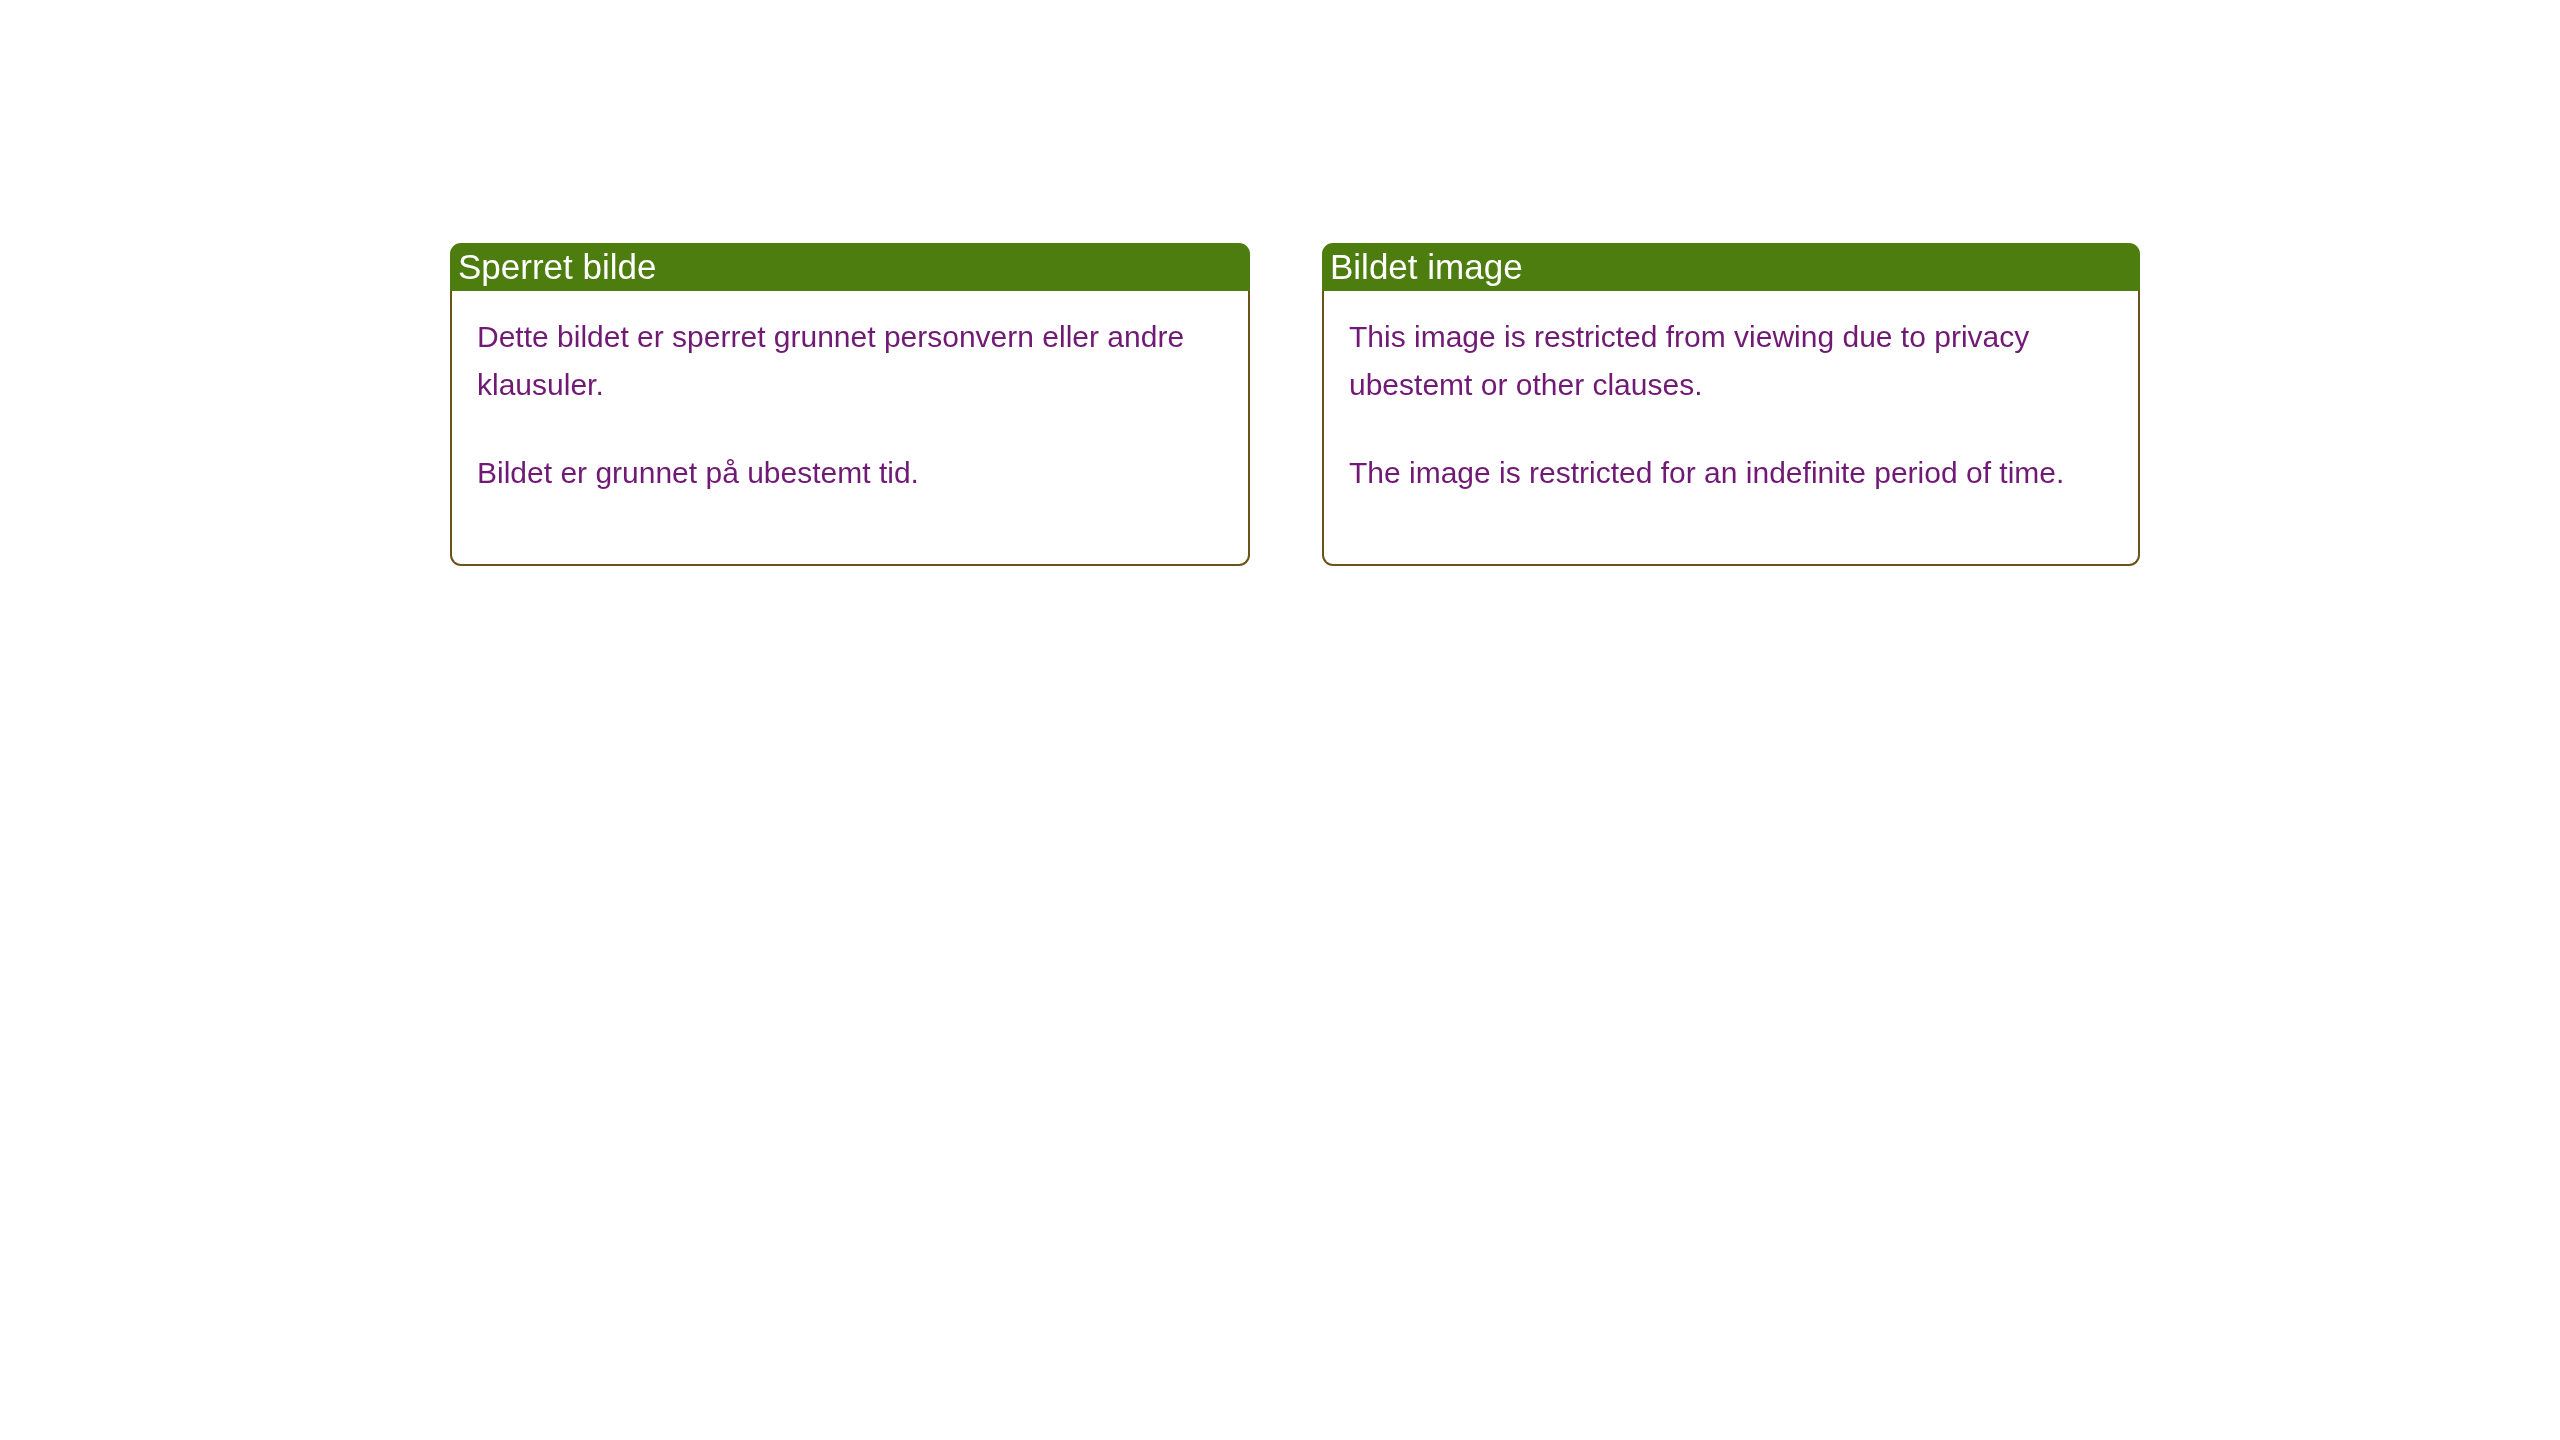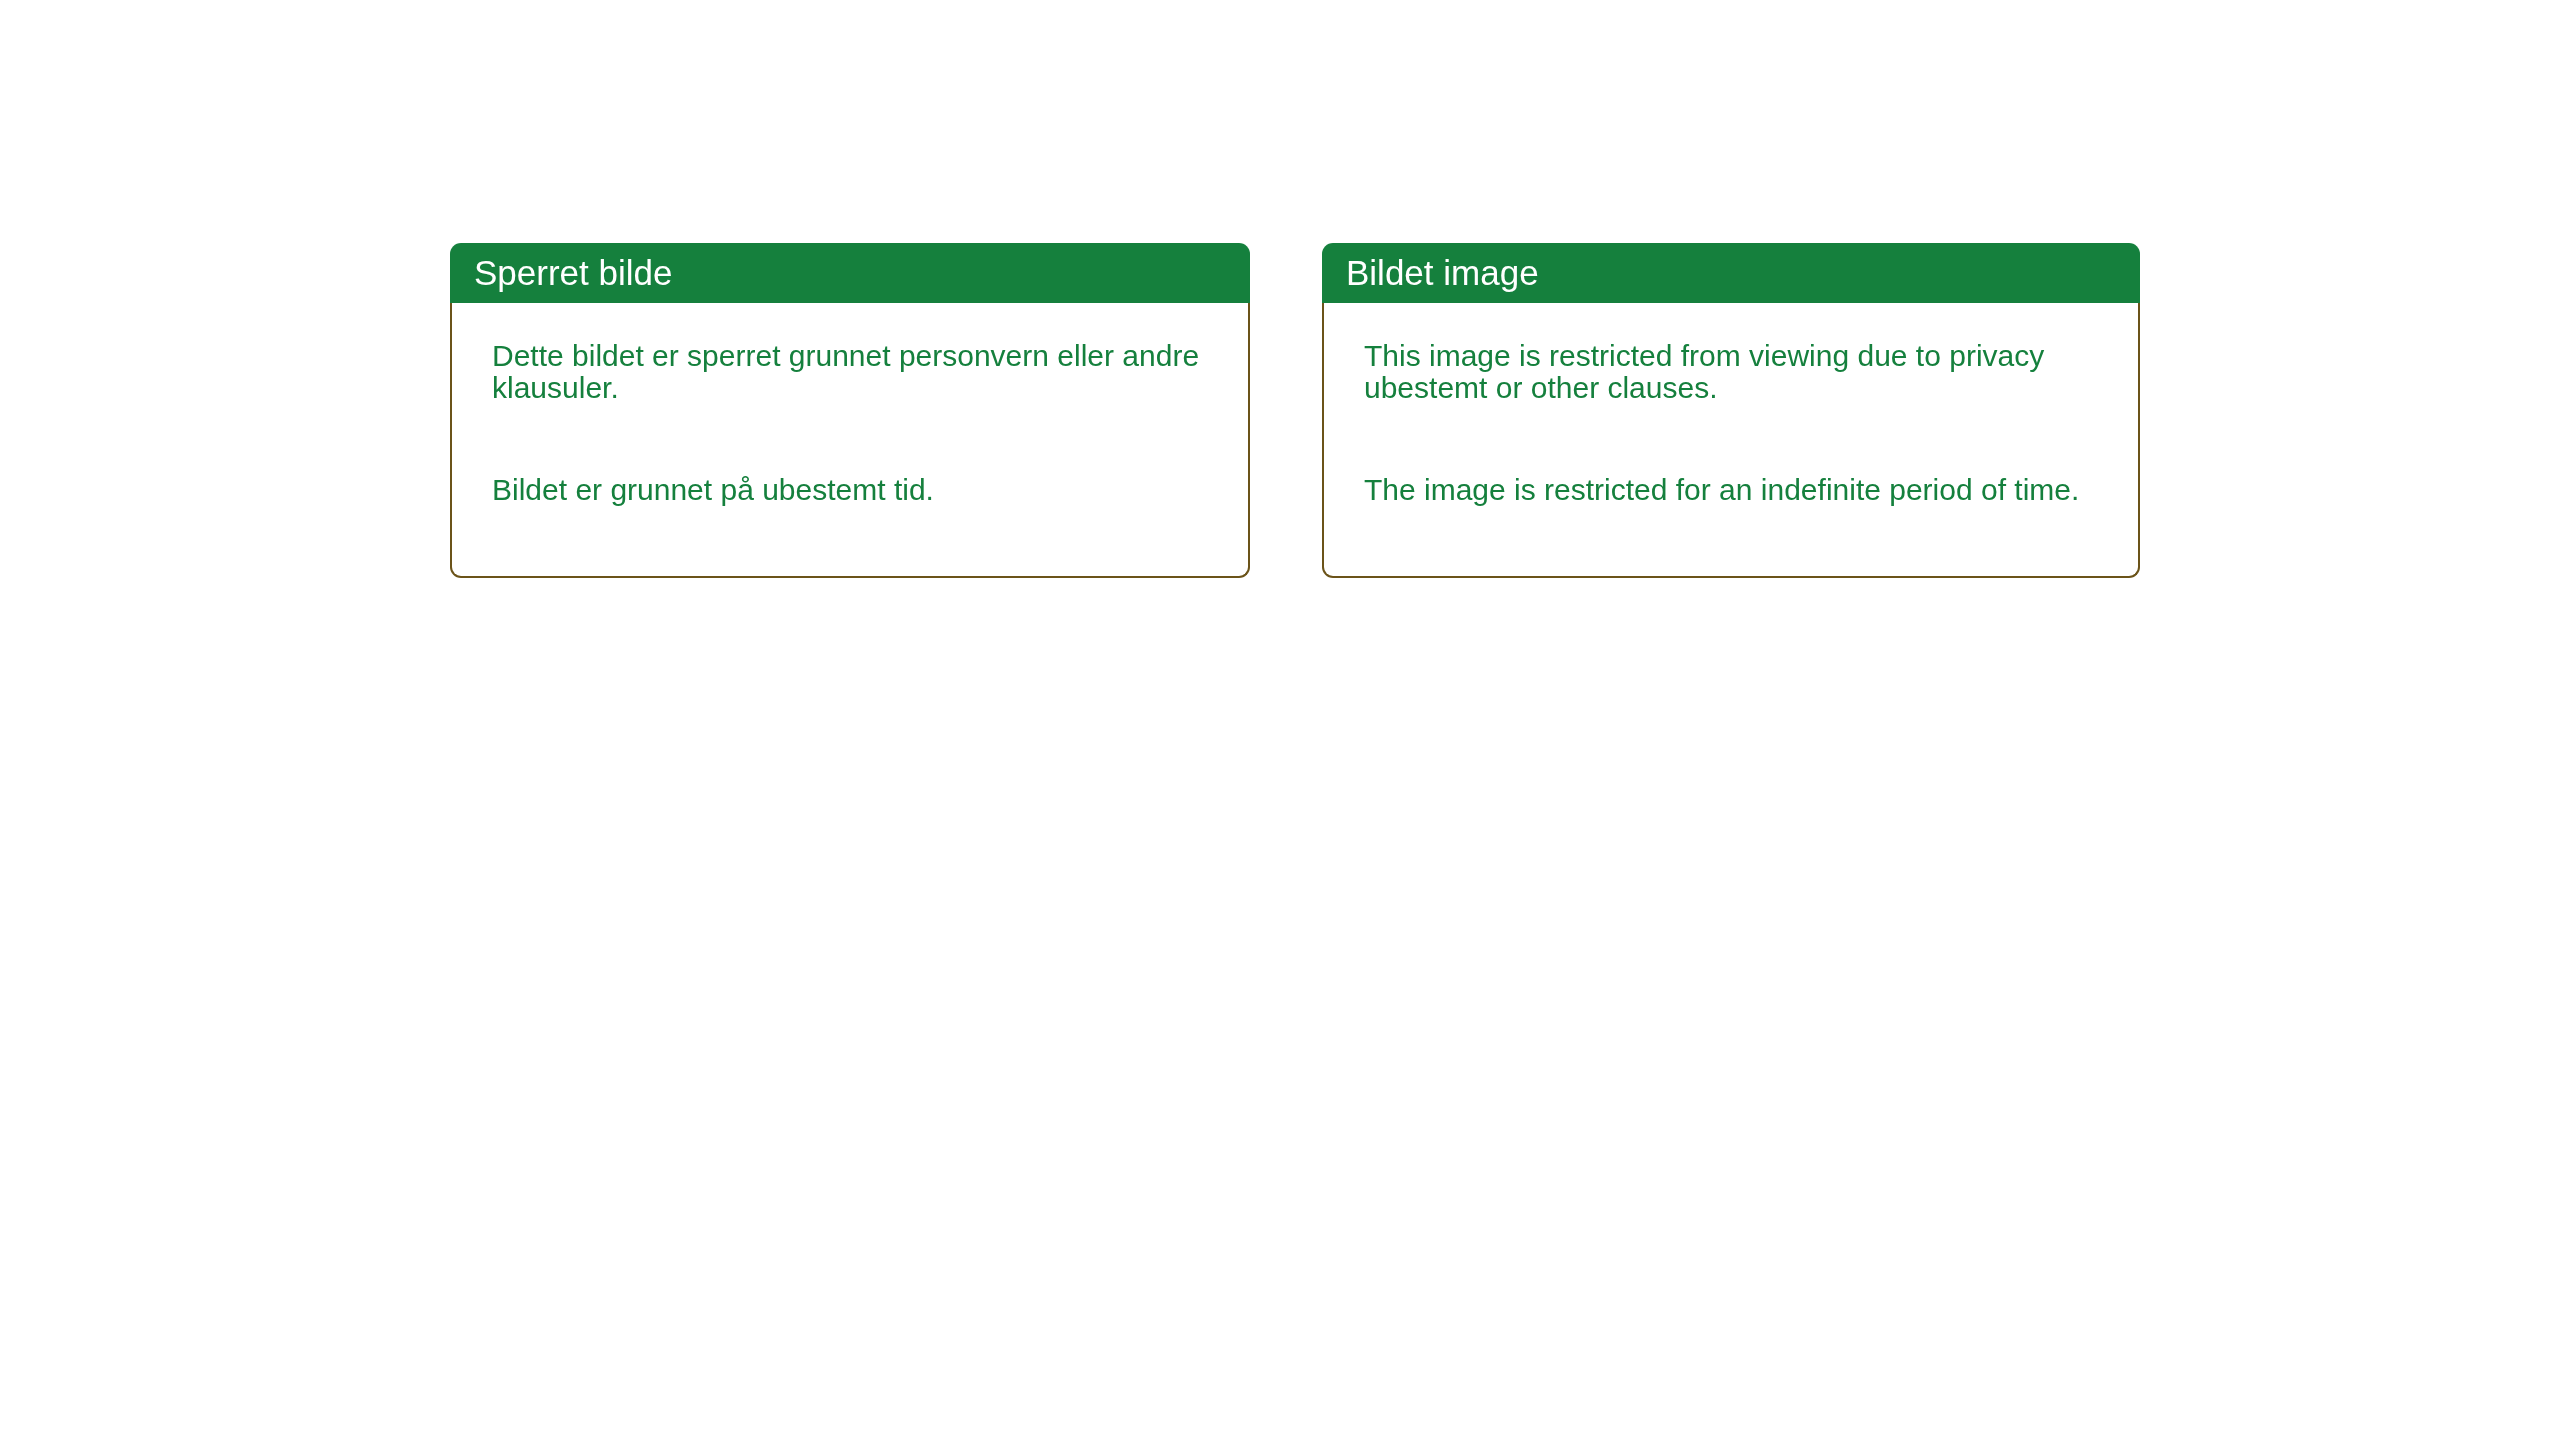--- a/index.html
+++ b/index.html
@@ -27,27 +27,27 @@
   }
 
   .notice-card {
     position: absolute;
     box-sizing: border-box;
     background: #ffffff;
   }
 
   .card-header {
     box-sizing: border-box;
-    height: 60px;
-    background: #15803d;
+    height: 48px;
+    background: #4d7c0f;
     border-top-left-radius: 11px;
     border-top-right-radius: 11px;
     display: flex;
     align-items: center;
-    padding: 0 0 0 24px;
+    padding: 0 0 0 8px;
   }
 
   .card-title {
     color: #ffffff;
     font-family: "Liberation Sans", sans-serif;
     font-size: 35px;
     font-weight: 400;
     line-height: 40px;
     letter-spacing: 0px;
     white-space: nowrap;
@@ -59,26 +59,26 @@
     border-right: 2px solid #6b5319;
     border-bottom: 2px solid #6b5319;
     border-bottom-left-radius: 11px;
     border-bottom-right-radius: 11px;
     background: #ffffff;
     padding: 22px 20px 20px 25px;
     height: 275px;
   }
 
   .card-paragraph {
-    color: #15803d;
+    color: #701a75;
     font-family: "Liberation Sans", sans-serif;
     font-size: 30px;
     font-weight: 400;
-    line-height: 32px;
-    margin: 15px;
+    line-height: 48px;
+    margin: 0;
     text-align: left;
   }
 
   .paragraph-gap {
     height: 40px;
   }
 
   
   #card-blocked-no {
     left: 450px;

